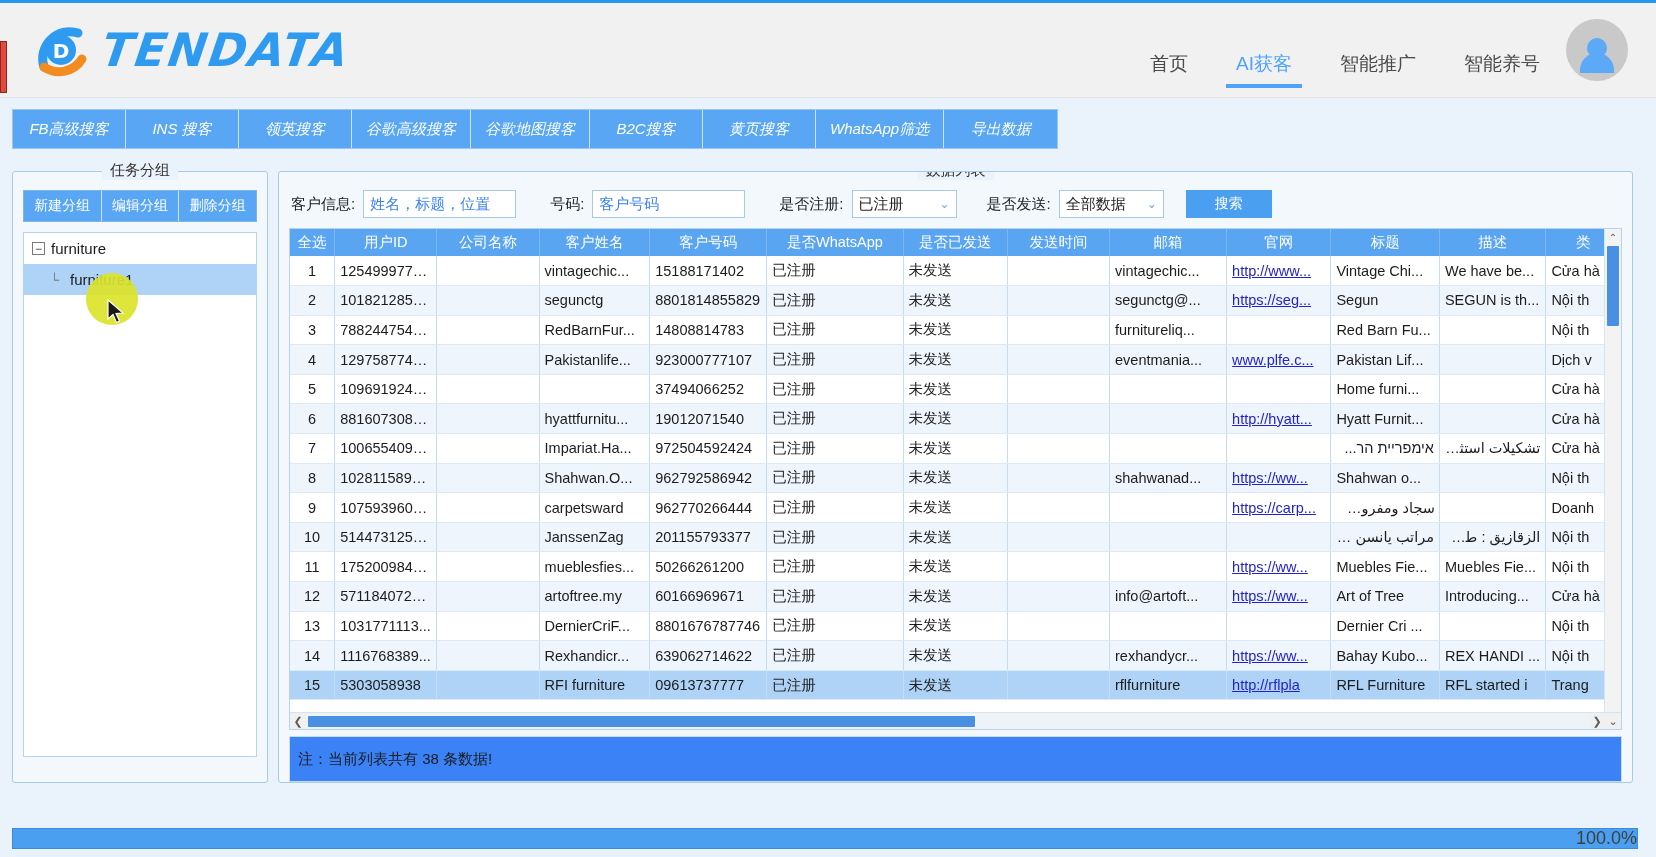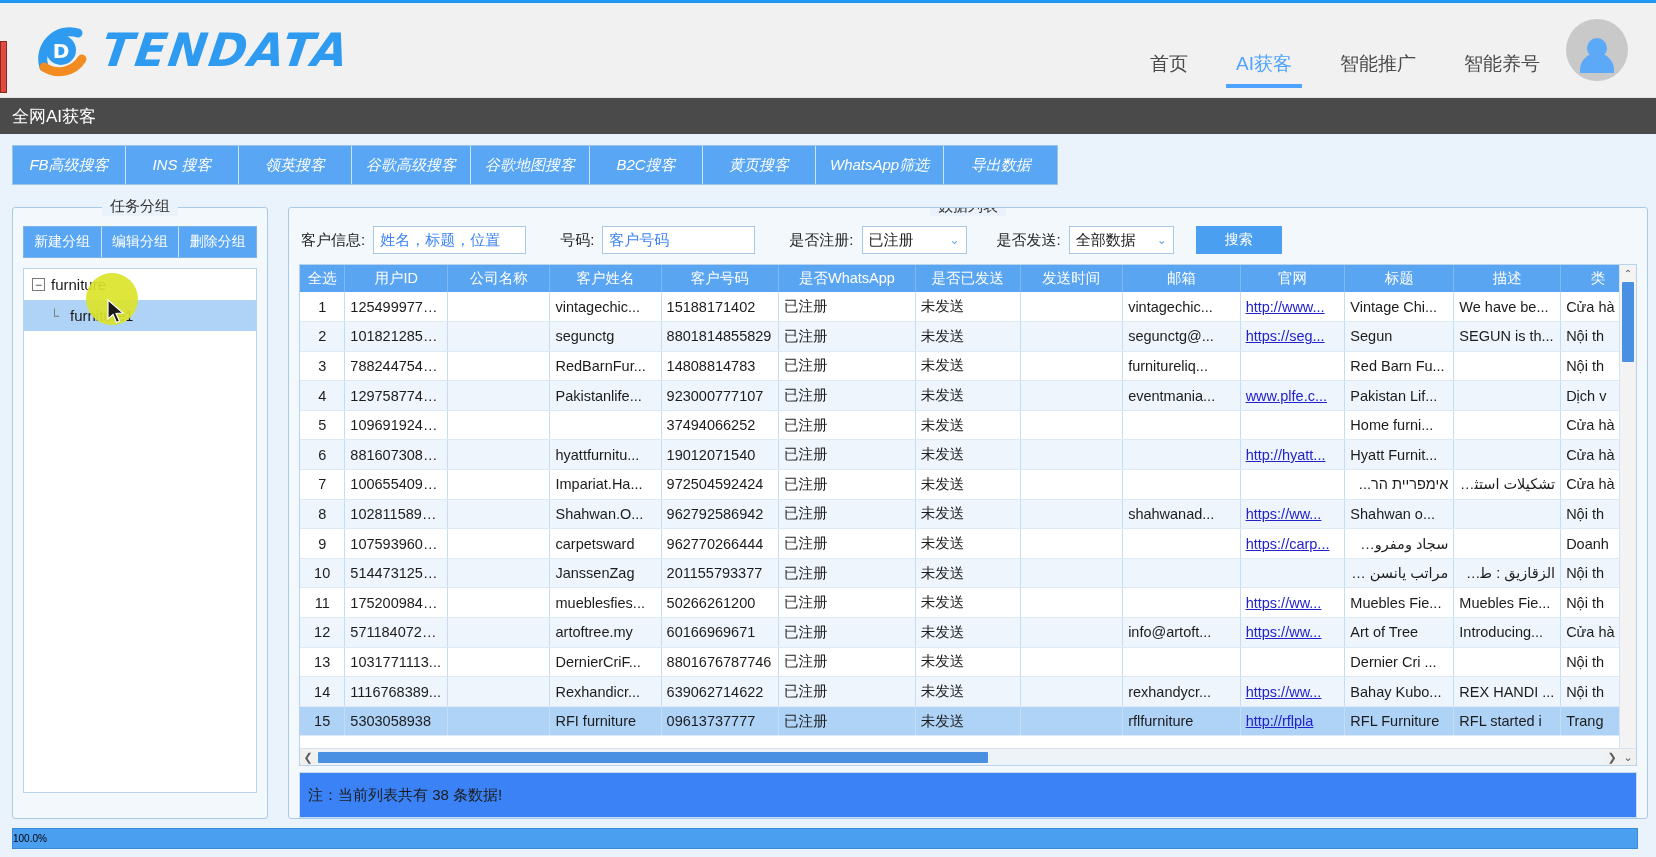--- a/index.html
+++ b/index.html
@@ -128,22 +128,22 @@
     display: flex; align-items: center; justify-content: center;
     border-right: 1px solid #cde3f8;
     cursor: pointer;
     white-space: nowrap;
   }
   .tbtn:last-child { border-right: none; }
 
   
   .body-area {
     display: flex;
-    padding: 0 8px 0 12px;
-    gap: 20px;
+    padding: 0 23px 0 12px;
+    gap: 10px;
     height: 653px;
   }
 
   
   .groupbox {
     position: relative;
     border: 1px solid #a9c9e8;
     border-radius: 3px;
     background: #f3f8fd;
   }
@@ -359,23 +359,23 @@
 
   
   .progress-zone {
     position: absolute;
     left: 12px; right: 18px; bottom: 8px;
     height: 21px;
   }
   .progress {
     height: 21px;
     background: #4b9ff0;
-    display: flex; align-items: center; justify-content: flex-start;
-    color: #000000;
-    font-size: 10px;
+    display: flex; align-items: center; justify-content: flex-end;
+    color: #404040;
+    font-size: 18px;
     border: 1px solid #3a8bdc;
   }
 
   
   .cursor-hl {
     position: absolute;
     width: 52px; height: 52px;
     border-radius: 50%;
     background: #dbe32a;
     opacity: .92;
@@ -412,23 +412,20 @@
       <div class="nav-item">智能推广</div>
       <div class="nav-item">智能养号</div>
     </div>
 
     <div class="avatar">
       <div class="head"></div>
       <div class="body"></div>
     </div>
   </div>
 
-  <div class="subbar">
-    <span>全网AI获客</span>
-  </div>
 
   <div class="toolbar-zone">
     <div class="toolbar">
       <div class="tbtn">FB高级搜客</div>
       <div class="tbtn">INS 搜客</div>
       <div class="tbtn">领英搜客</div>
       <div class="tbtn">谷歌高级搜客</div>
       <div class="tbtn">谷歌地图搜客</div>
       <div class="tbtn">B2C搜客</div>
       <div class="tbtn">黄页搜客</div>

